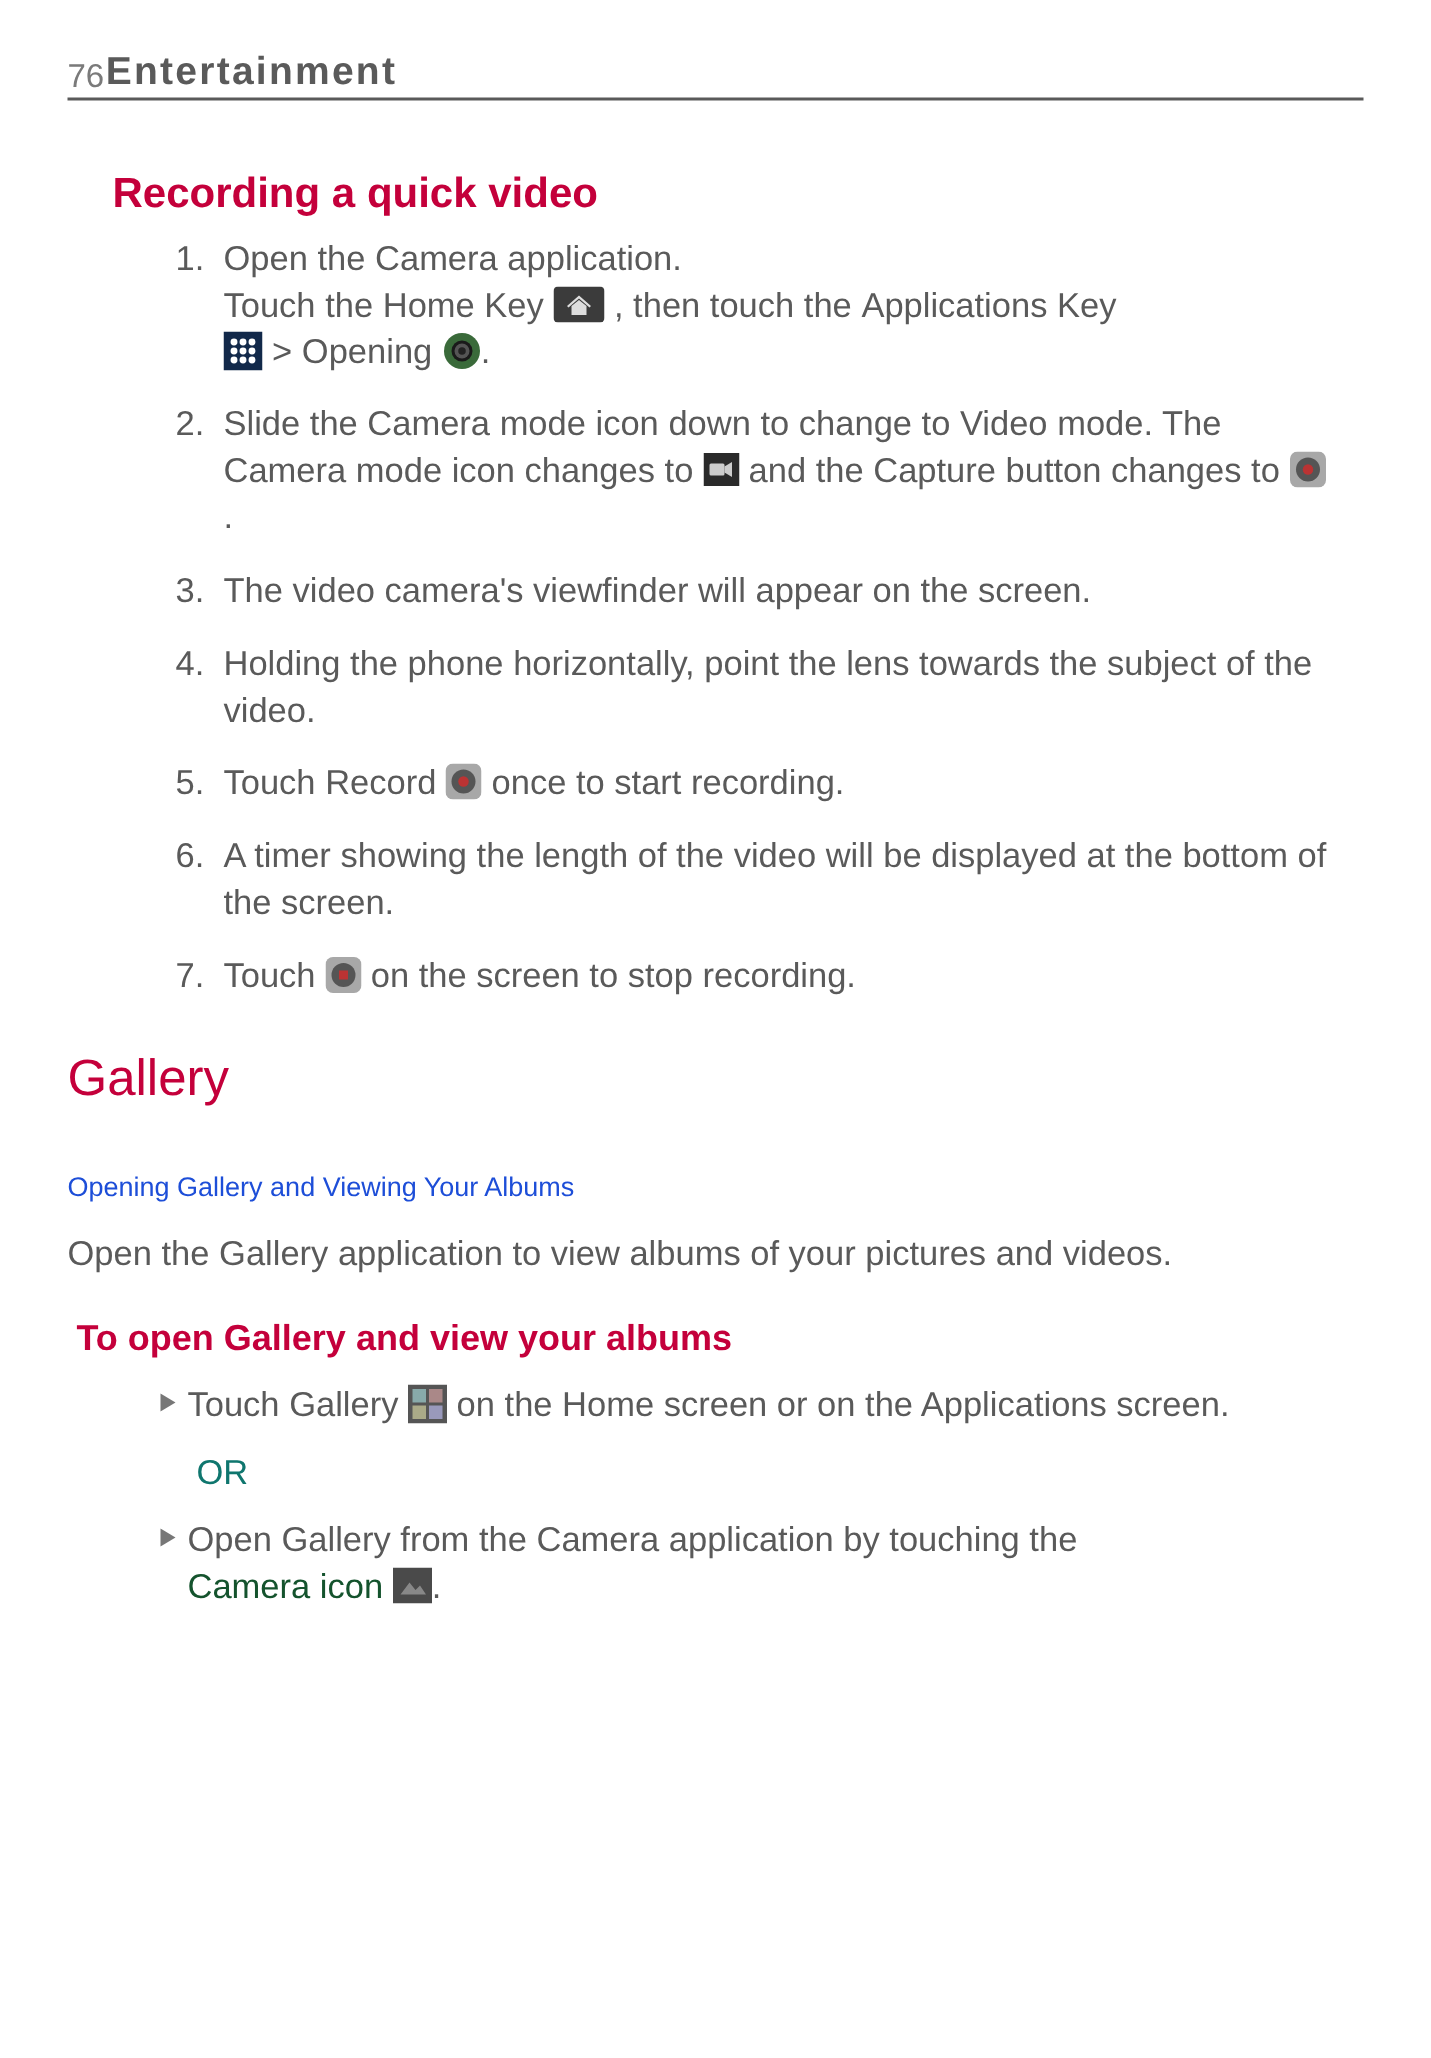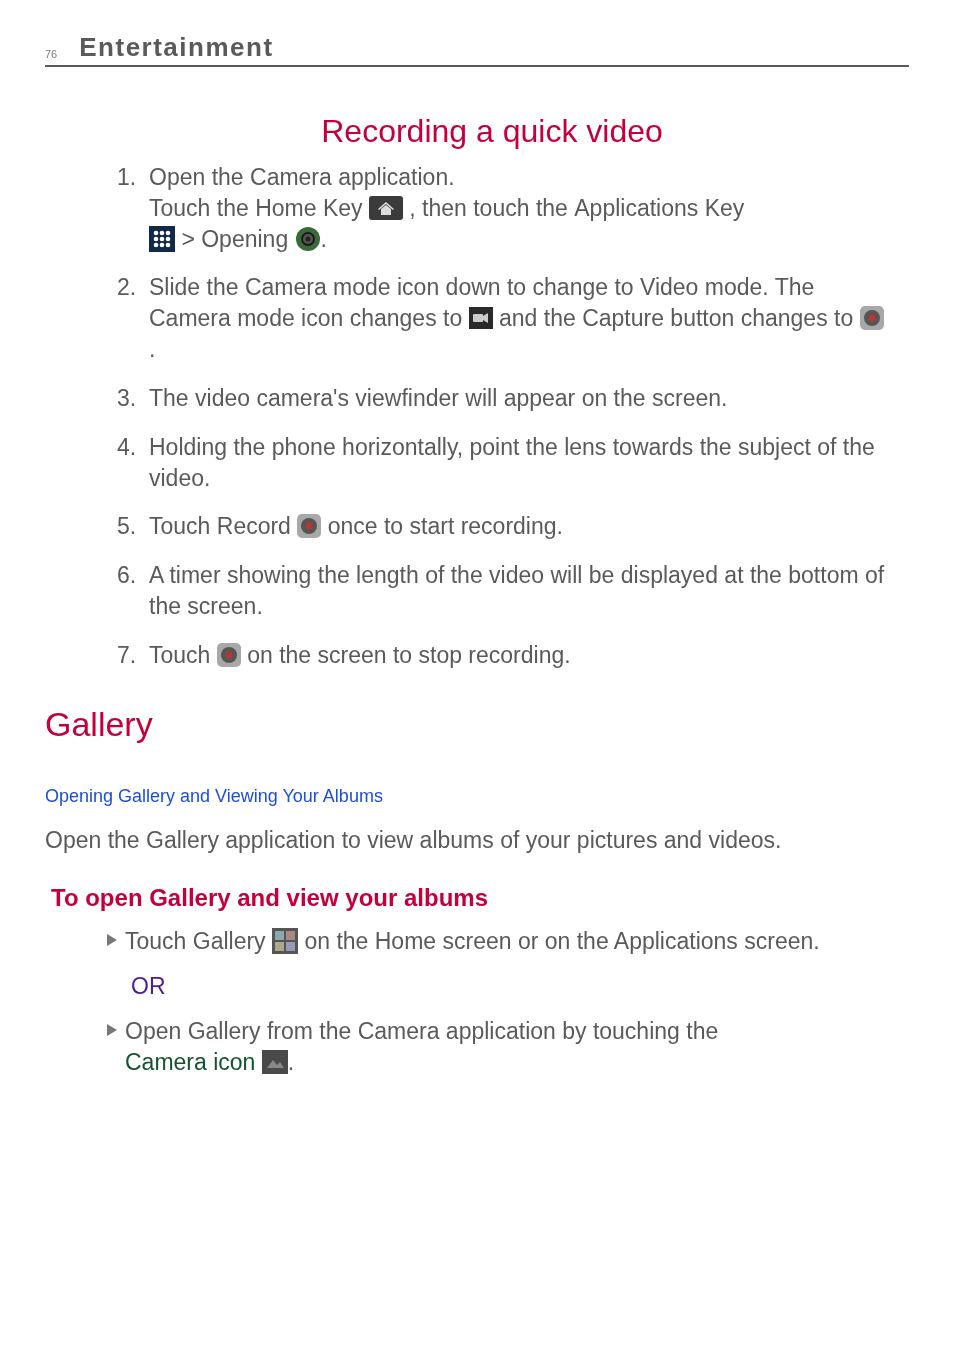--- a/index.html
+++ b/index.html
@@ -13,39 +13,38 @@
     position: relative;
   }
   .header {
     display: flex;
     align-items: baseline;
     border-bottom: 2px solid #5a5a5a;
     padding-bottom: 2px;
     margin-bottom: 46px;
   }
   .page-num {
-    font-size: 11px;
+    font-size: 22px;
     color: #7a7a7a;
-    margin-right: 22px;
+    margin-right: 1px;
     position: relative;
     top: 2px;
   }
   .section-title {
     font-size: 26px;
     font-weight: bold;
     color: #5a5a5a;
     letter-spacing: 1.5px;
   }
   .sub-heading {
     color: #c4003b;
-    font-size: 32px;
-    font-weight: 400;
+    font-size: 28px;
+    font-weight: 700;
     margin-left: 30px;
     margin-bottom: 12px;
-    text-align: center;
   }
   .steps {
     margin-left: 72px;
     margin-right: 20px;
   }
   .step {
     display: flex;
     font-size: 23px;
     line-height: 1.34;
     color: #5a5a5a;
@@ -101,21 +100,21 @@
     color: #5a5a5a;
     margin-left: 60px;
     margin-bottom: 16px;
   }
   .bullet .tri {
     margin-right: 6px;
     flex-shrink: 0;
   }
   .bullet .txt { flex: 1; }
   .or {
-    color: #4c1d95;
+    color: #0f766e;
     font-size: 23px;
     margin-left: 86px;
     margin-bottom: 16px;
     font-weight: 500;
   }
   .camera-icon-label {
     color: #14532d;
     font-weight: 500;
   }
 </style>

